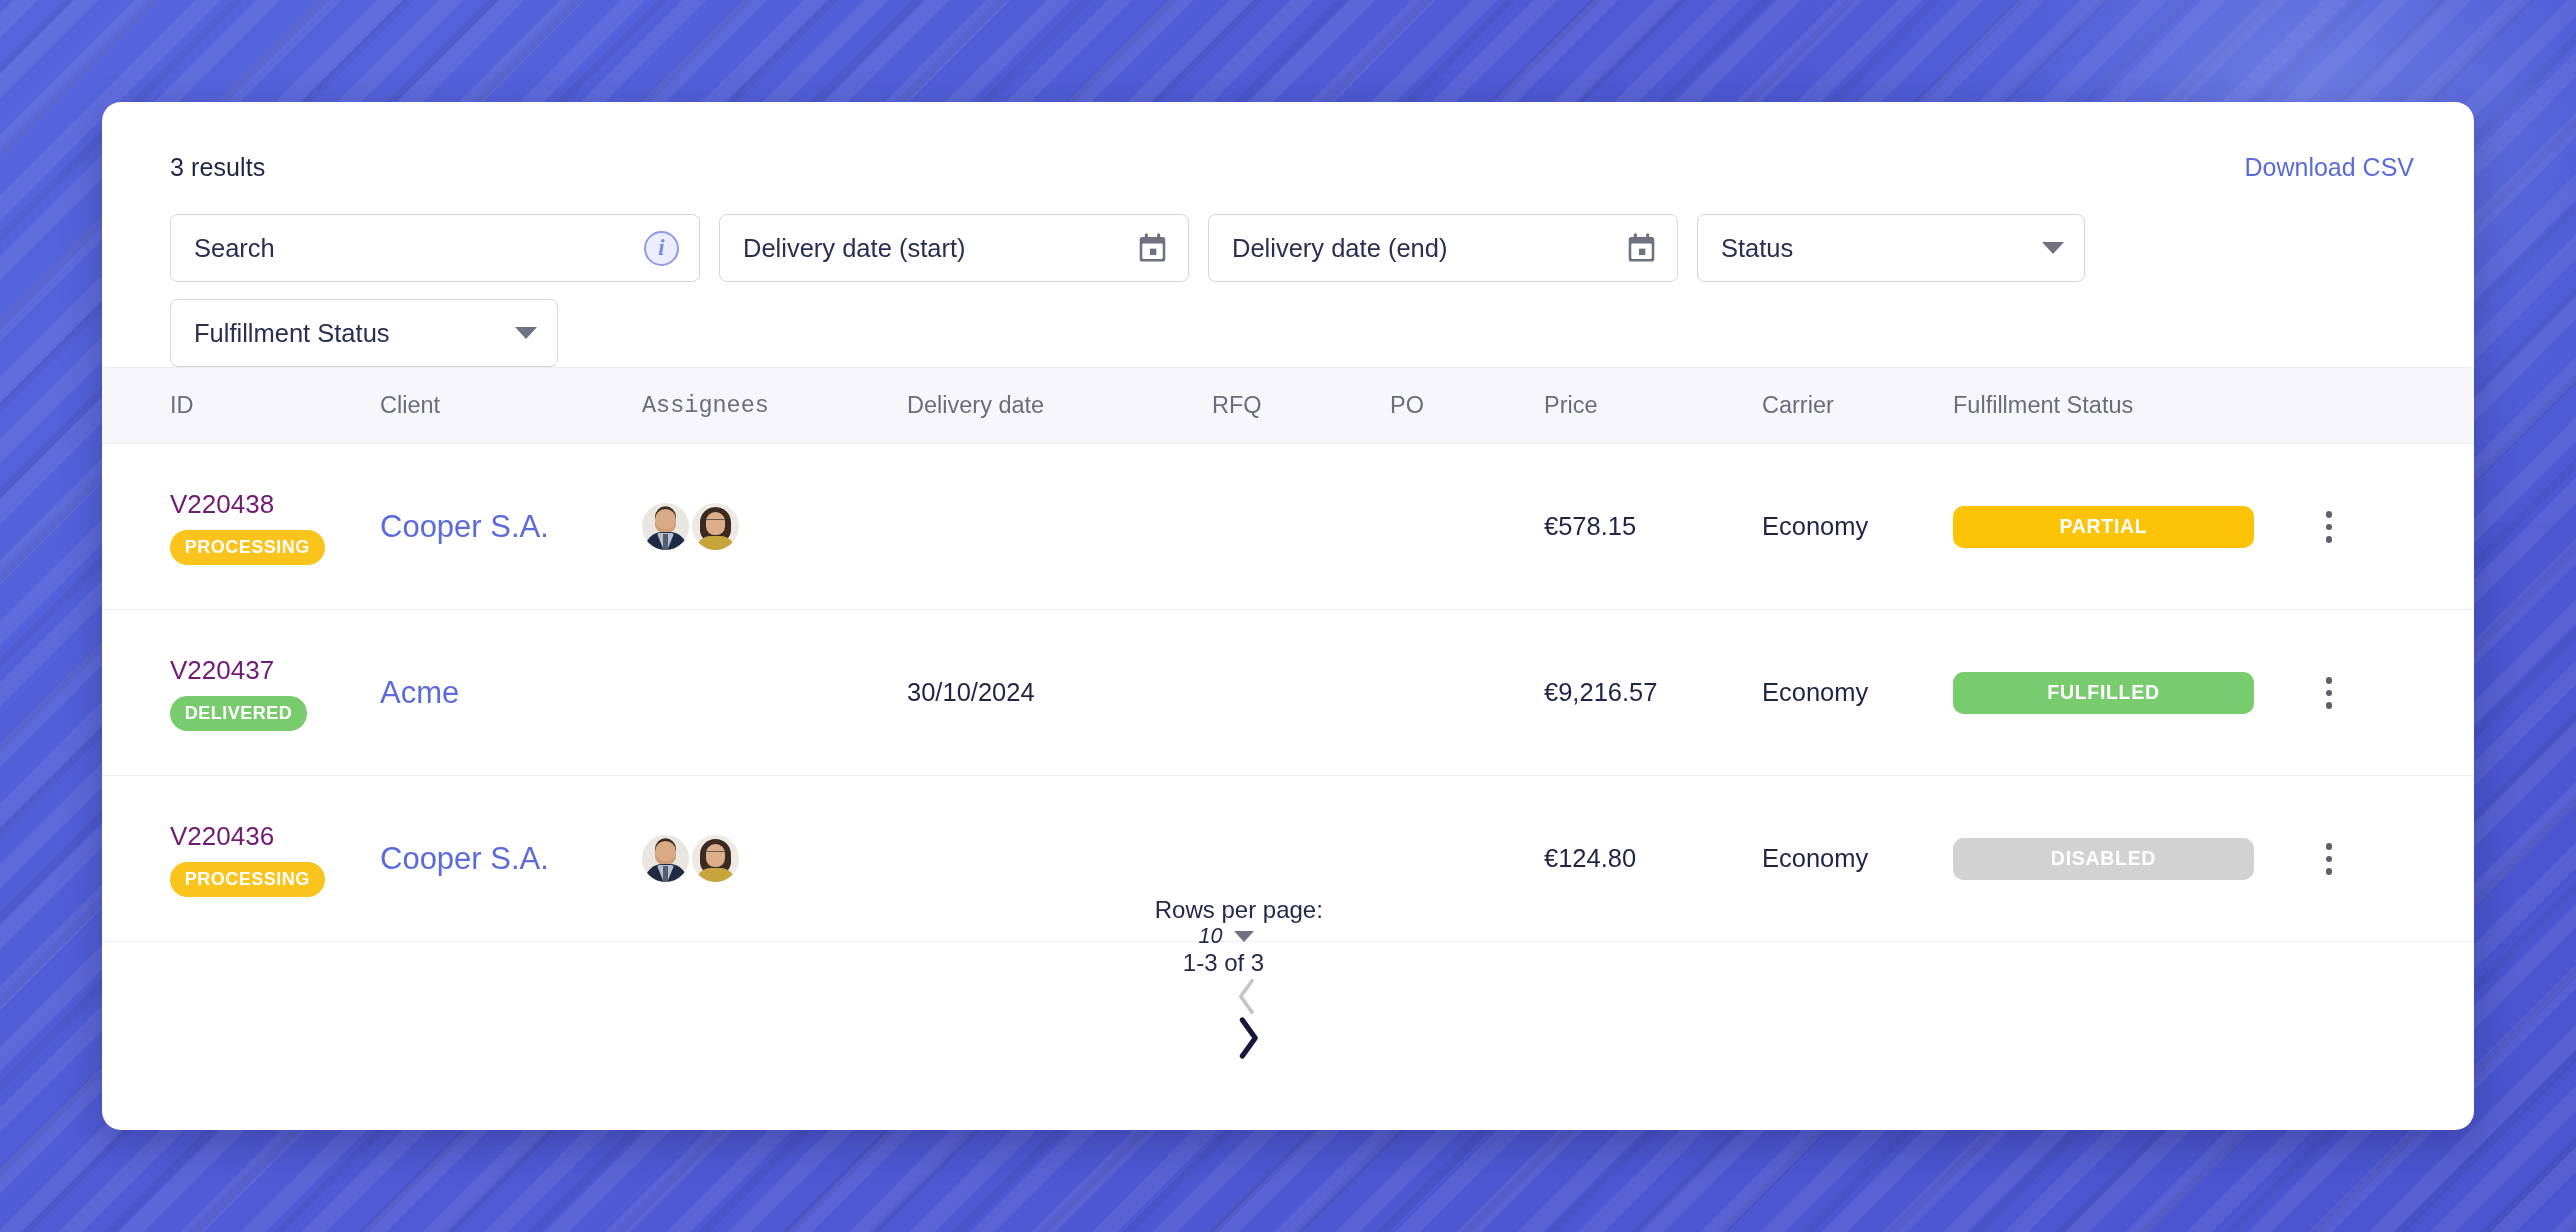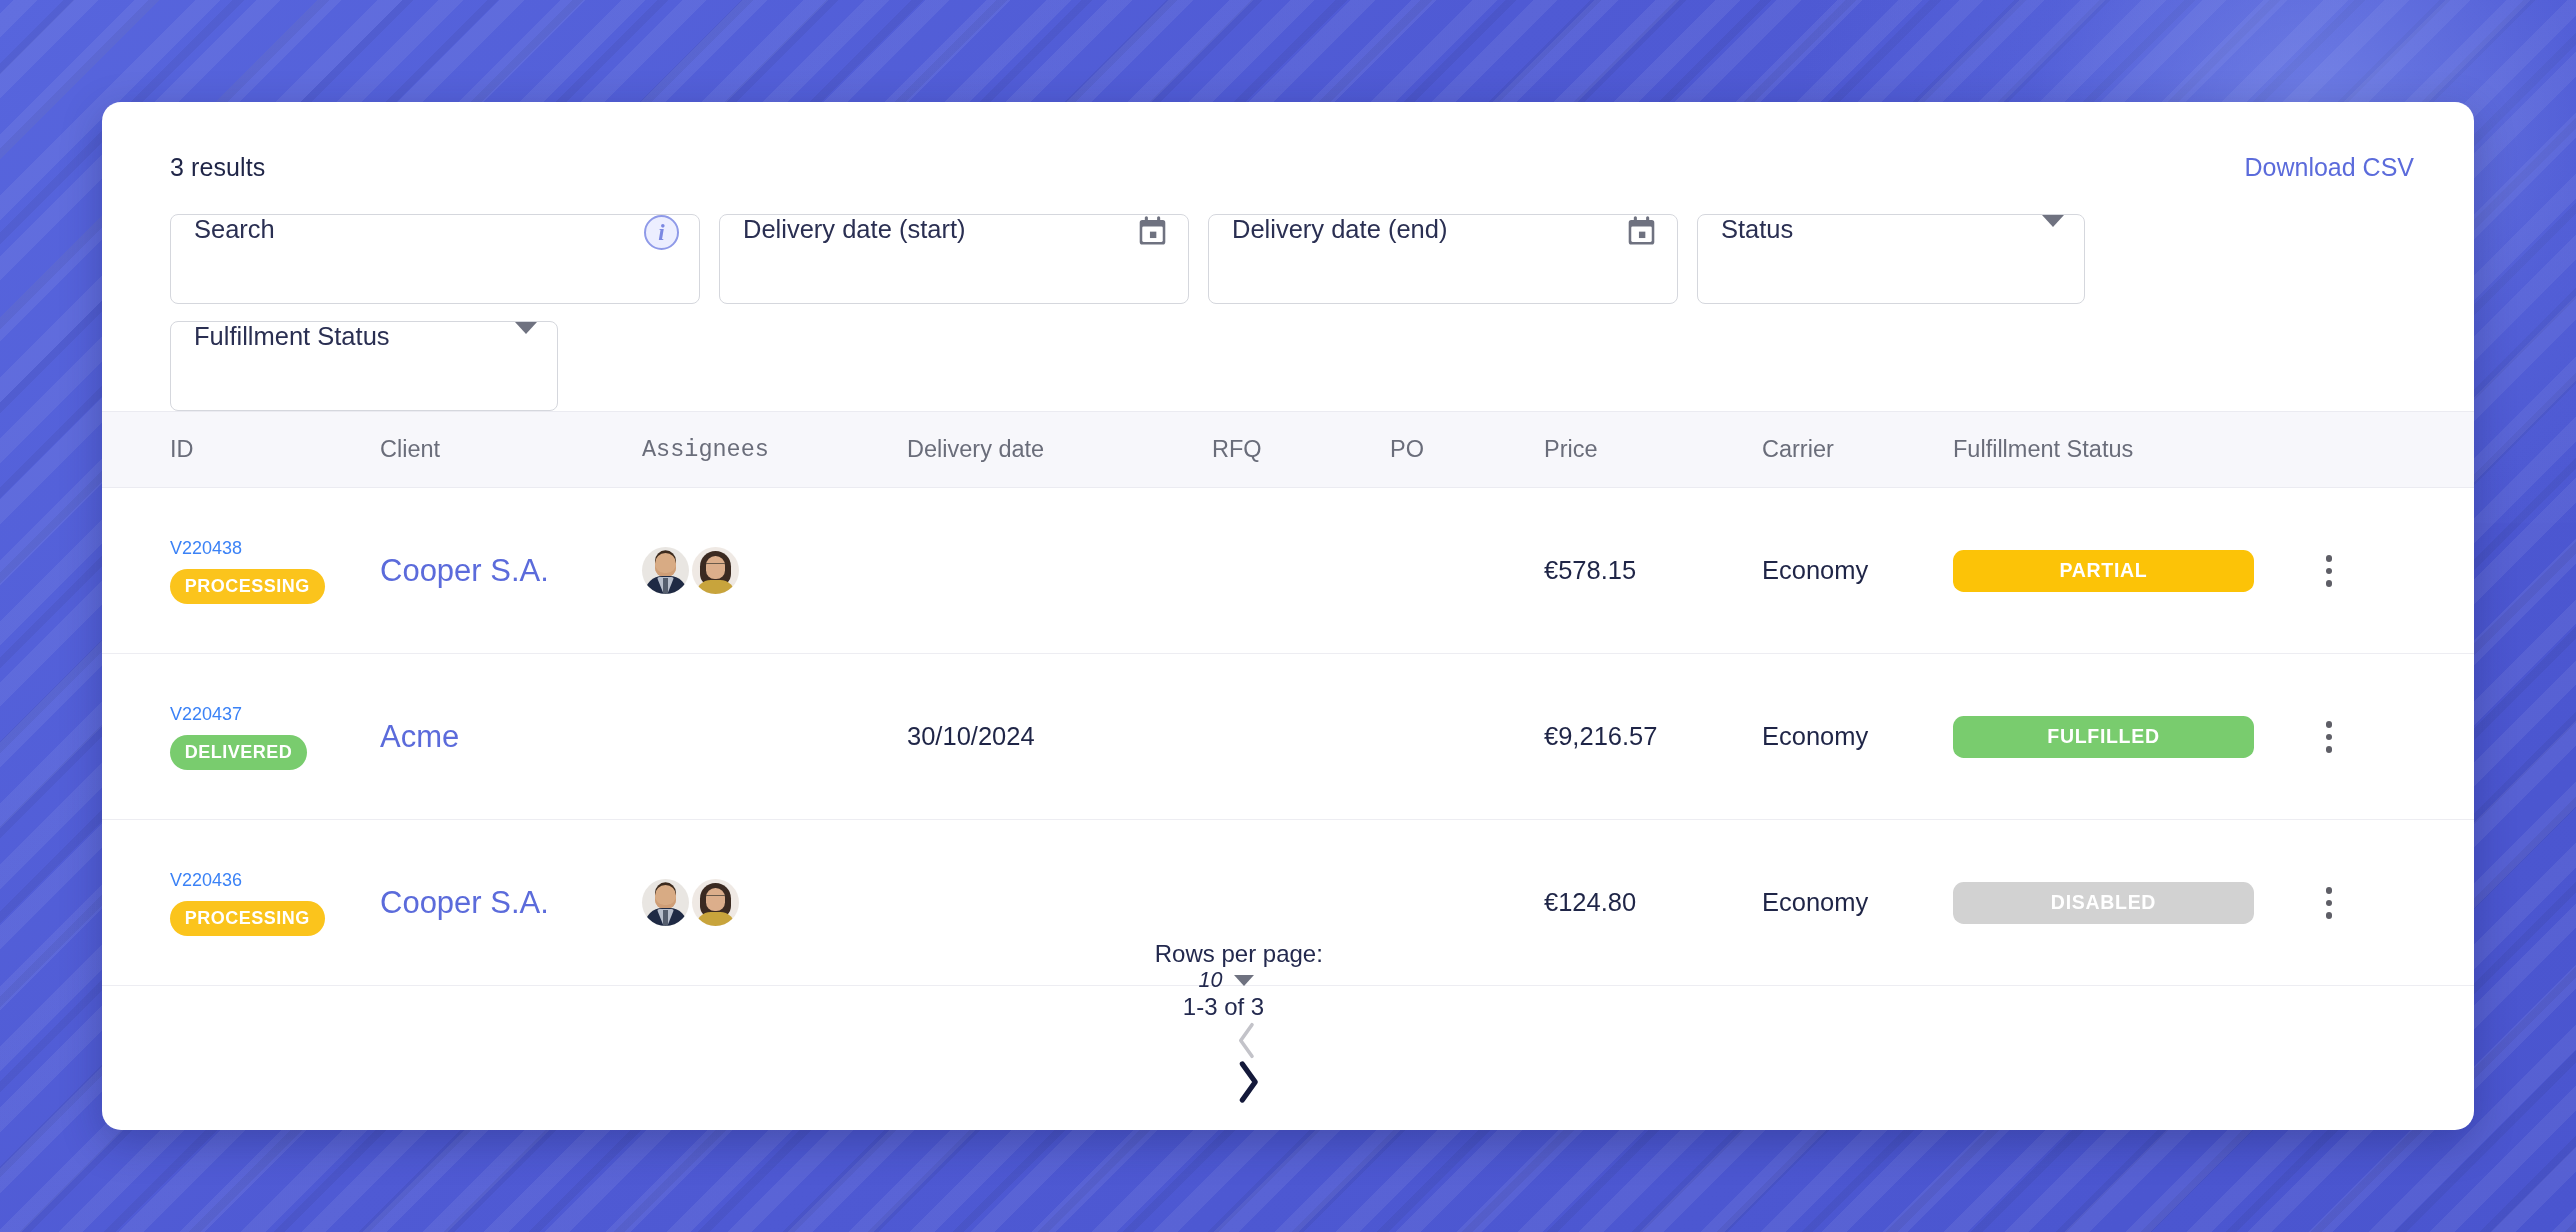--- a/index.html
+++ b/index.html
@@ -85,25 +85,26 @@
 
   
   .filters {
     display: flex;
     flex-wrap: wrap;
     gap: 19px;
     padding: 32px 0 0 68px;
     max-width: 2086px;
   }
   .field {
-    height: 90px;
+    height: 68px;
     border: 1.3px solid #d5d7dd;
     border-radius: 8px;
     background: #fff;
     display: flex;
+    align-items: center;
     padding: 0 20px 0 23px;
     position: relative;
     cursor: text;
   }
   .field .ftext {
     font-size: 25.5px;
     color: #2a2f52;
     white-space: nowrap;
   }
   .field.search   { width: 530px; justify-content: space-between; }
@@ -175,22 +176,22 @@
     border-bottom: 1.3px solid #ededf2;
     font-size: 25.5px;
     color: #1f2547;
     vertical-align: middle;
   }
   tbody tr:last-child td { border-bottom: 1.3px solid #ededf2; }
 
   .cell-id { padding-left: 68px; }
   .id-link {
     display: block;
-    font-size: 18px;
-    color: #3b82f6;
+    font-size: 26px;
+    color: #701a75;
     margin-bottom: 9.4px;
     cursor: pointer;
   }
   .client-link {
     font-size: 31px;
     color: #5b6bdb;
     cursor: pointer;
   }
 
   .pill {

